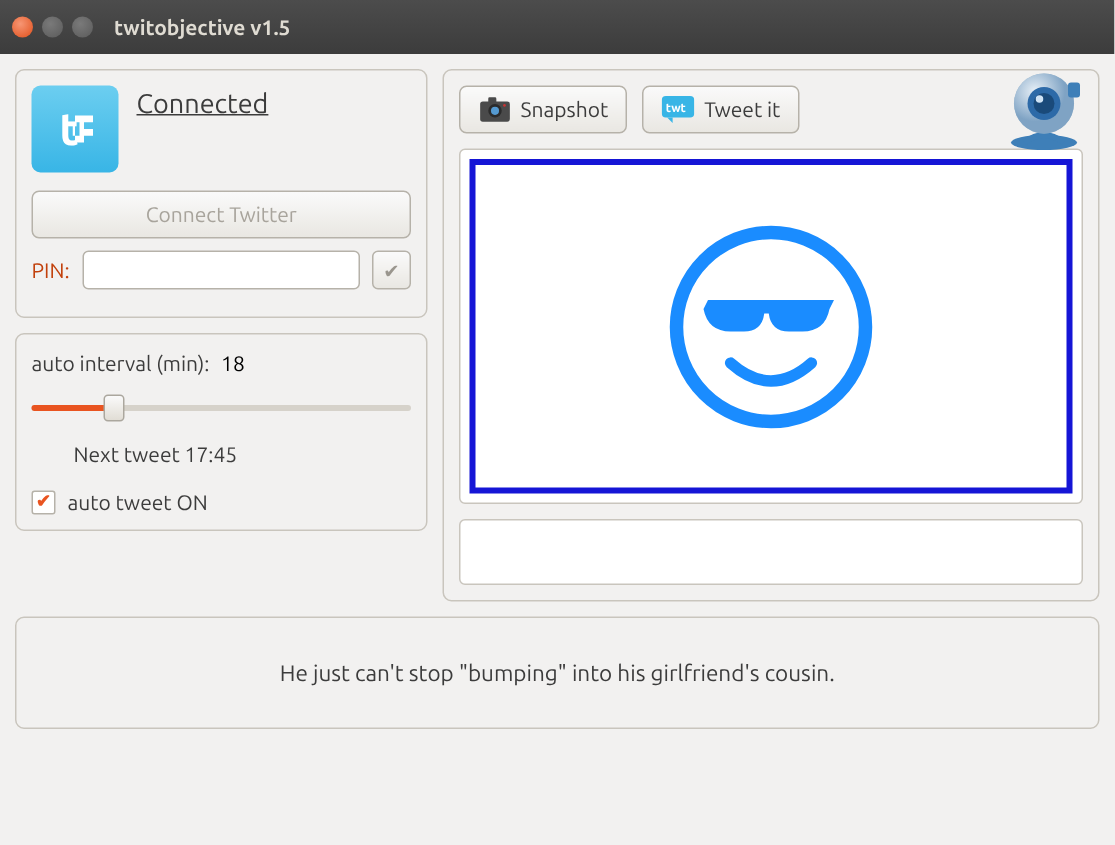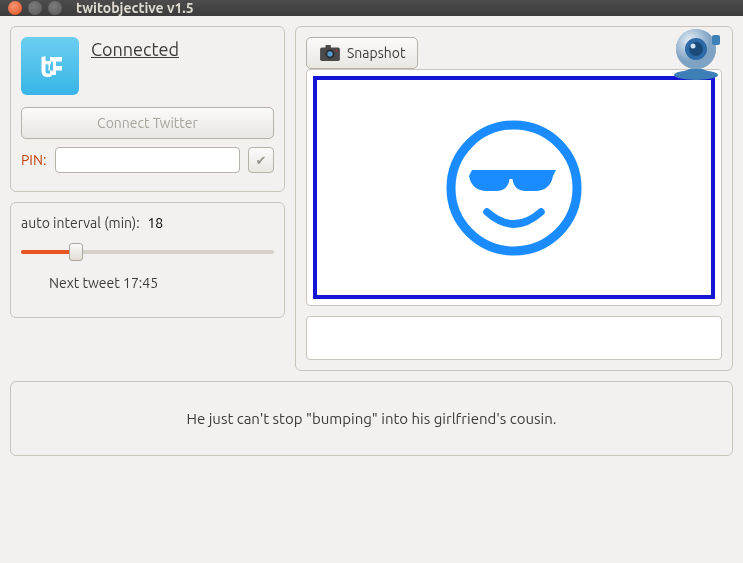--- a/index.html
+++ b/index.html
@@ -1,18 +1,18 @@
 <!DOCTYPE html>
 <html><head>
 <meta charset="utf-8">
 <style>
   * { box-sizing: border-box; margin: 0; padding: 0; font-family: "Ubuntu", "Liberation Sans", sans-serif; }
   body { background: #f2f1f0; width: 743px; height: 563px; overflow: hidden; }
   
-  .titlebar { background: linear-gradient(to bottom, #4c4c4c, #3c3c3c); height: 16px; display: flex; align-items: center; padding: 0 8px; gap: 8px; }
+  .titlebar { background: linear-gradient(to bottom, #4c4c4c, #3c3c3c); height: 36px; display: flex; align-items: center; padding: 0 8px; gap: 8px; }
   .window-controls { display: flex; gap: 6px; }
   .wc { width: 14px; height: 14px; border-radius: 50%; display:flex; align-items:center; justify-content:center; font-size:9px; }
   .wc.close { background: radial-gradient(circle at 40% 35%, #f79674, #e04f1a); }
   .wc.min, .wc.max { background: radial-gradient(circle at 40% 35%, #7a7a7a, #5a5a5a); }
   .title { color: #dfdbd2; font-weight: bold; font-size: 14px; margin-left: 6px; }
 
   .content { padding: 10px; display: flex; flex-direction: column; gap: 10px; }
   .top-row { display: flex; gap: 10px; }
   
   .panel { background: #f2f1f0; border: 1px solid #c9c5bd; border-radius: 6px; padding: 10px; }
@@ -37,21 +37,21 @@
   .slider-wrap { margin: 14px 0 16px 0; position: relative; height: 14px; }
   .track { position:absolute; top:5px; left:0; right:0; height:4px; background:#d6d2ca; border-radius:2px; }
   .track-fill { position:absolute; top:5px; left:0; width:22%; height:4px; background:#e95420; border-radius:2px; }
   .thumb { position:absolute; top:-2px; left:calc(22% - 8px); width:14px; height:18px; background:linear-gradient(to bottom,#fafafa,#e1ddd5); border:1px solid #aba79e; border-radius:3px; }
   .next-tweet { font-size: 14px; color: #3c3c3c; margin: 4px 0 16px 28px; }
   .auto-row { display:flex; align-items:center; gap:8px; }
   .cbox { width:16px; height:16px; background:#fff; border:1px solid #b6b2a9; border-radius:2px; display:flex; align-items:center; justify-content:center; cursor:pointer;}
   .cbox.checked::after { content:"✔"; color:#e95420; font-size:12px; font-weight:bold; line-height:1; }
   .auto-label { font-size:14px; color:#3c3c3c; }
   
-  .right-toolbar { display:flex; gap:10px; align-items:center; }
+  .right-toolbar { display:flex; gap:10px; align-items:center; margin-bottom:10px; }
   .tbtn { background: linear-gradient(to bottom,#fafafa,#e9e7e2); border:1px solid #b6b2a9; border-radius:5px; padding:6px 12px; font-size:14px; color:#3c3c3c; display:flex; align-items:center; gap:6px; cursor:pointer; }
   .cam-icon-wrap { position:absolute; top:0px; right:4px; }
   
   .preview { background:#fff; border:1px solid #c9c5bd; border-radius:4px; height:237px; display:flex; align-items:center; justify-content:center; padding:6px; }
   .preview-inner { border: 4px solid #1515d6; width: 100%; height: 100%; display:flex; align-items:center; justify-content:center; background:#fff; }
   .caption-box { margin-top:10px; background:#fff; border:1px solid #c9c5bd; border-radius:4px; height:44px; }
   
   .footer-panel { border: 1px solid #c9c5bd; border-radius:6px; padding: 28px 0; text-align:center; font-size:15px; color:#3c3c3c; }
 </style>
 </head>
@@ -91,34 +91,46 @@
 
       <div class="panel interval-panel">
         <span class="interval-label">auto interval (min):</span>
         <span class="interval-val">18</span>
         <div class="slider-wrap">
           <div class="track"></div>
           <div class="track-fill"></div>
           <div class="thumb"></div>
         </div>
         <div class="next-tweet">Next tweet 17:45</div>
+        <div class="auto-row">
+          <div class="cbox checked"></div>
+          <span class="auto-label">auto tweet ON</span>
+        </div>
       </div>
     </div>
 
     <div class="panel right-panel">
       <div class="right-toolbar">
         <button class="tbtn">
           <svg width="22" height="18" viewBox="0 0 24 20">
               <rect x="1" y="4" width="22" height="15" rx="2" fill="#4a4a4a"></rect>
               <rect x="7" y="1" width="6" height="4" rx="1" fill="#4a4a4a"></rect>
               <circle cx="12" cy="11" r="5" fill="#2b2b2b"></circle>
               <circle cx="12" cy="11" r="3" fill="#559ad1"></circle>
               <circle cx="19" cy="7" r="1" fill="#c33"></circle>
             </svg>
           <span>Snapshot</span>
+        </button>
+        <button class="tbtn">
+          <svg width="22" height="18" viewBox="0 0 24 20">
+              <rect x="0" y="0" width="24" height="16" rx="3" fill="#38b5e6"></rect>
+              <path d="M4 16 l4 4 l0 -4 z" fill="#38b5e6"></path>
+              <text x="3" y="12" fill="#fff" font-size="9" font-weight="bold" font-family="Arial">twt</text>
+            </svg>
+          <span>Tweet it</span>
         </button>
       </div>
       <div class="cam-icon-wrap">
         <svg width="60" height="54" viewBox="0 0 60 54">
             <ellipse cx="28" cy="48" rx="22" ry="5" fill="#3e7fb8"></ellipse>
             <path d="M15 48 Q28 38 41 48" stroke="#3e7fb8" stroke-width="4" fill="none"></path>
             <circle cx="28" cy="22" r="20" fill="#9fb9cc"></circle>
             <circle cx="28" cy="22" r="20" fill="url(#g1)"></circle>
             <defs>
               <radialGradient id="g1" cx="35%" cy="30%">

